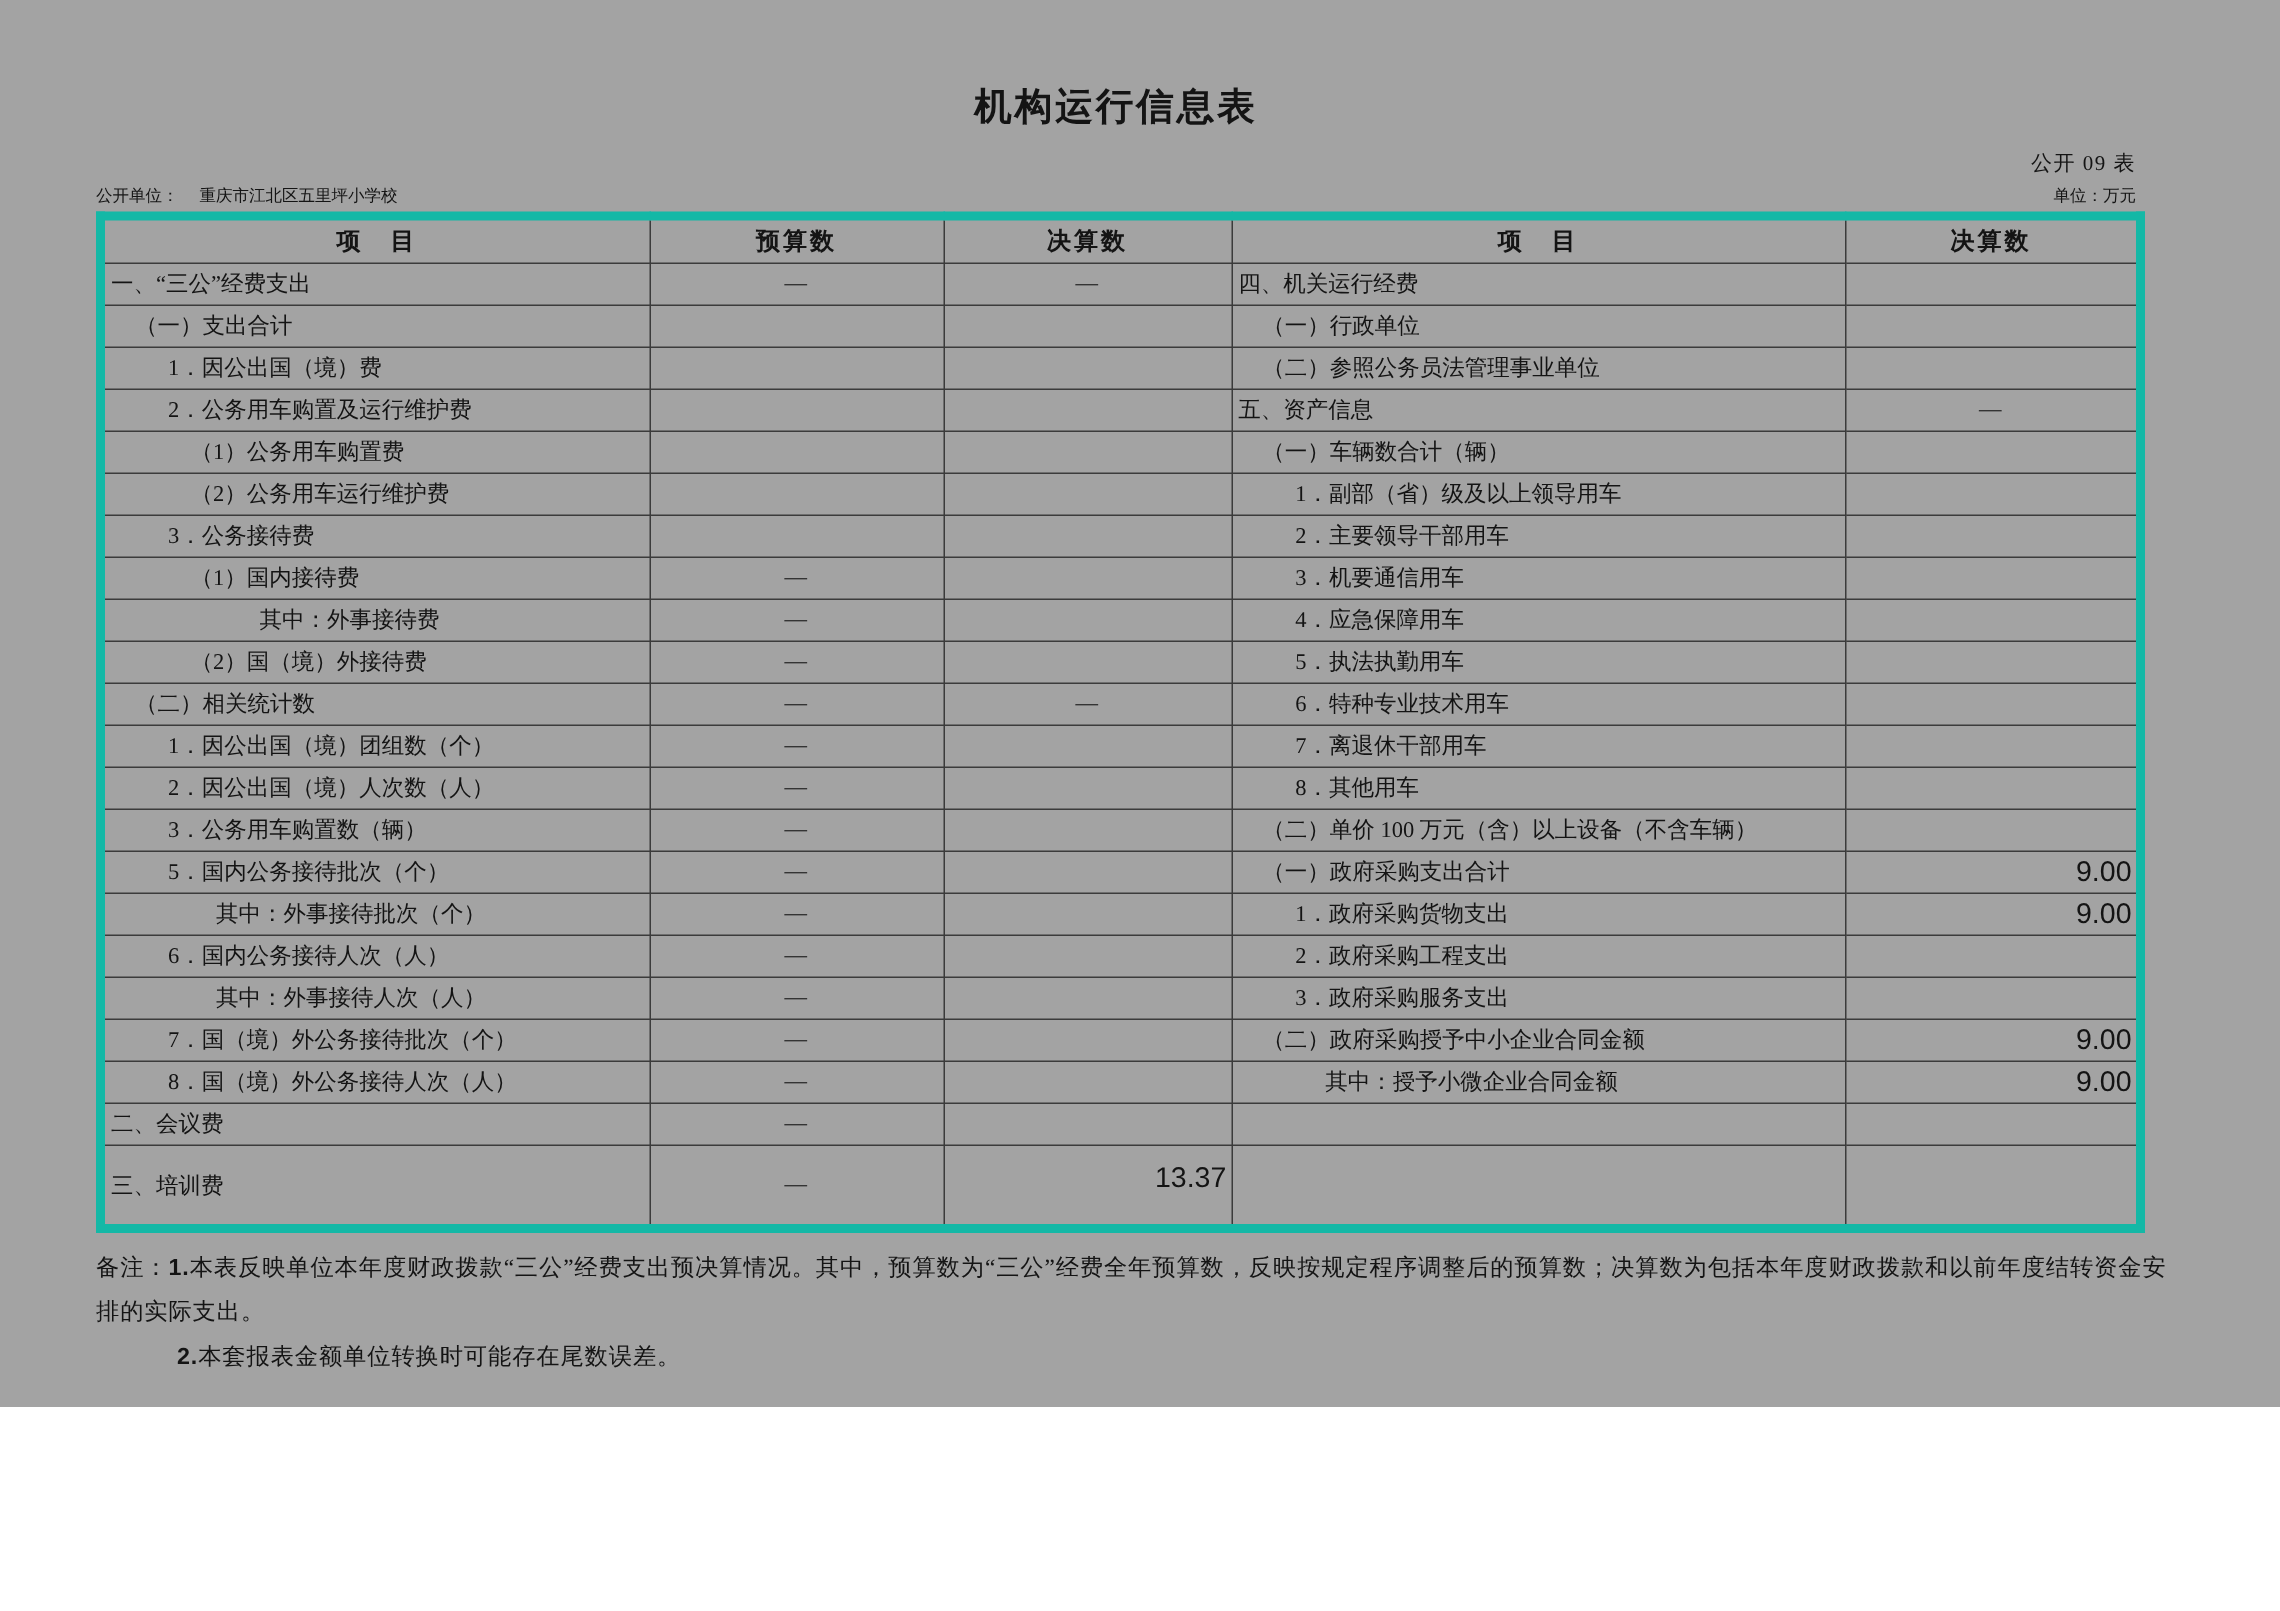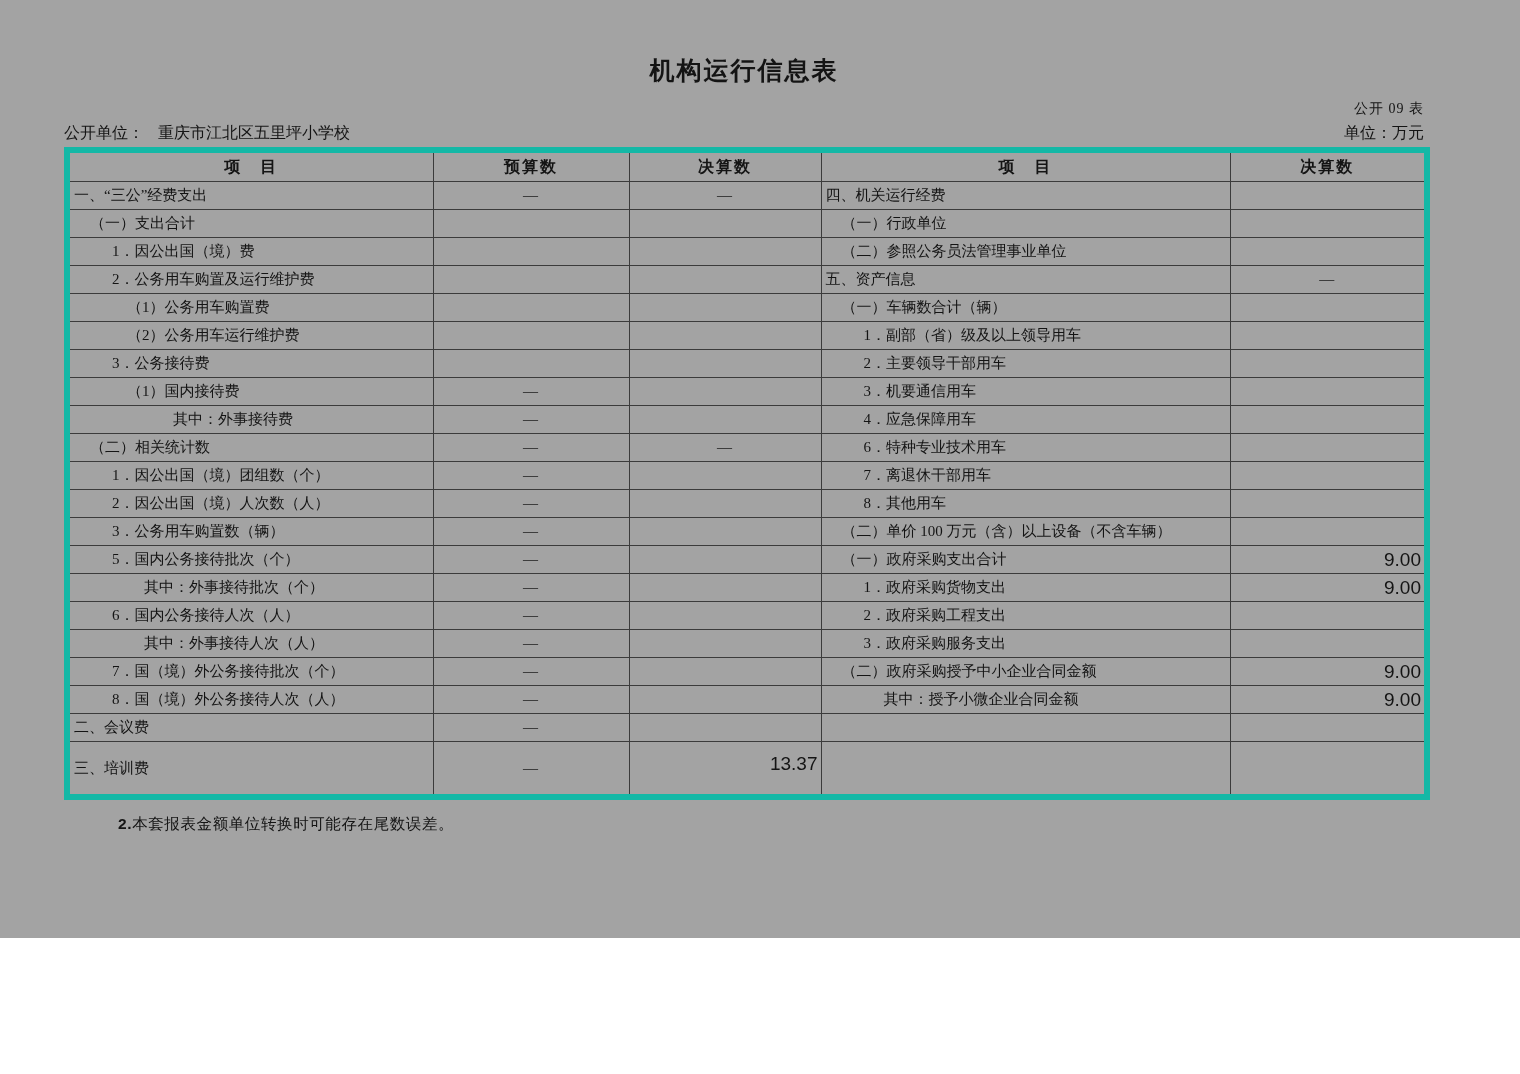--- a/index.html
+++ b/index.html
@@ -1,21 +1,21 @@
 <!DOCTYPE html>
 <html><head>
 <meta charset="utf-8">
 <style>
   html,body{margin:0;padding:0;background:#ffffff;}
   body{width:1520px;height:1074px;font-family:"Liberation Serif","DejaVu Serif",serif;color:#141414;}
   .sheet{position:relative;width:1520px;height:938px;overflow:hidden;background:#a3a3a3;}
   .content{position:absolute;left:64px;top:0;width:1360px;}
   .title{margin:54px 0 0 0;text-align:center;font-size:25px;font-weight:bold;letter-spacing:2px;}
   .code-line{margin-top:13px;text-align:right;font-size:14px;letter-spacing:1px;}
-  .unit-line{margin-top:5px;display:flex;justify-content:space-between;align-items:flex-start;font-size:16px;padding-bottom:3px;}
+  .unit-line{margin-top:5px;display:flex;justify-content:space-between;align-items:flex-start;font-size:11px;padding-bottom:3px;}
   .unit-left .lbl{margin-right:14px;}
   table{border-collapse:collapse;table-layout:fixed;width:1360px;border:6px solid #14b8a6;}
   th,td{border:1px solid #3b3b3b;overflow:hidden;white-space:nowrap;}
   th{height:28px;font-size:16px;font-weight:bold;text-align:center;letter-spacing:2px;padding:0;}
   td{height:27px;font-size:15px;padding:0 2px;}
   .ti{text-align:left;}
   .tv{text-align:center;letter-spacing:1px;}
   .num{text-align:right;padding-right:3px;font-family:"Liberation Sans","DejaVu Sans",sans-serif;font-size:19px;letter-spacing:0;}
   .vb{vertical-align:bottom;padding-bottom:19px;}
   tr.tall td{height:33px;}
@@ -124,20 +124,27 @@
           <td class="tv"></td>
         </tr>
         <tr>
           <td class="ti p5">其中：外事接待费</td>
           <td class="tv">—</td>
           <td class="tv"></td>
           <td class="ti p2">4．应急保障用车</td>
           <td class="tv"></td>
         </tr>
         <tr>
+          <td class="ti p3">（2）国（境）外接待费</td>
+          <td class="tv">—</td>
+          <td class="tv"></td>
+          <td class="ti p2">5．执法执勤用车</td>
+          <td class="tv"></td>
+        </tr>
+        <tr>
           <td class="ti p1">（二）相关统计数</td>
           <td class="tv">—</td>
           <td class="tv">—</td>
           <td class="ti p2">6．特种专业技术用车</td>
           <td class="tv"></td>
         </tr>
         <tr>
           <td class="ti p2">1．因公出国（境）团组数（个）</td>
           <td class="tv">—</td>
           <td class="tv"></td>
@@ -211,19 +218,20 @@
           <td class="ti p0">三、培训费</td>
           <td class="tv">—</td>
           <td class="tv num vb">13.37</td>
           <td class="ti p0"></td>
           <td class="tv"></td>
         </tr>
       </tbody>
     </table>
 
     <div class="notes">
+      <p class="n1"><span>备注：</span><span class="note-no">1.</span><span>本表反映单位本年度财政拨款“三公”经费支出预决算情况。其中，预算数为“三公”经费全年预算数，反映按规定程序调整后的预算数；决算数为包括本年度财政拨款和以前年度结转资金安排的实际支出。</span></p>
       <p class="n2"><span class="note-no">2.</span><span>本套报表金额单位转换时可能存在尾数误差。</span></p>
     </div>
 
   </div>
 
   <div class="pageno">- 19 -</div>
 </div>
 
 </body></html>

